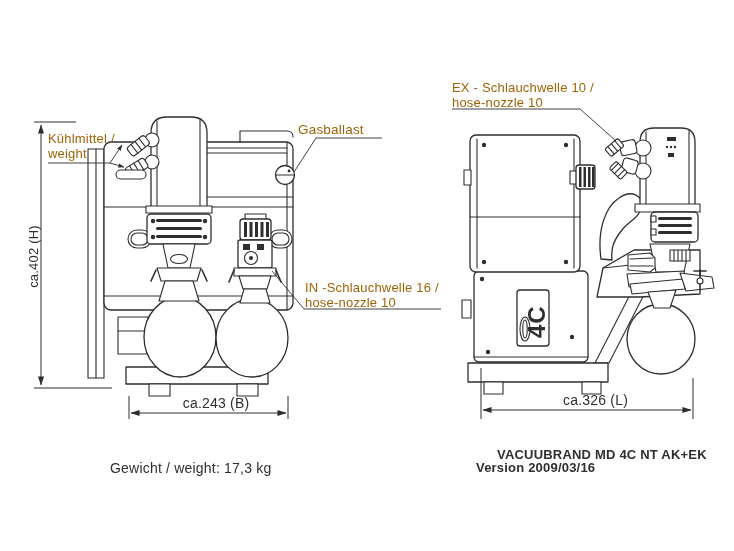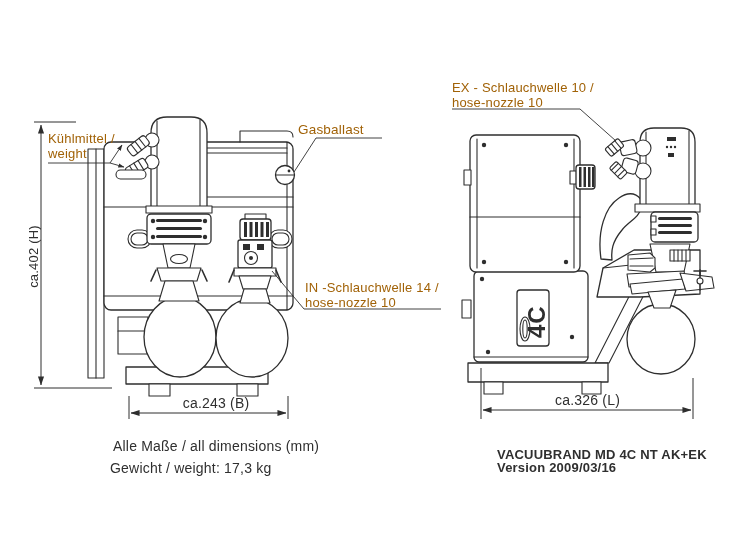--- a/index.html
+++ b/index.html
@@ -330,29 +330,28 @@
   </div>
 
   <div class="lbl" style="left:298px;top:122px;">Gasballast</div>
 
   <div class="lbl" style="left:452px;top:80px;font-size:13px;">
     <div>EX - Schlauchwelle 10 /</div>
     <div>hose-nozzle 10</div>
   </div>
 
   <div class="lbl" style="left:305px;top:280px;font-size:13px;">
-    <div>IN -Schlauchwelle 14 /</div>
+    <div>IN -Schlauchwelle 16 /</div>
     <div>hose-nozzle 10</div>
   </div>
 
   <div class="dim dim-v">ca.402 (H)</div>
 
   <div class="dim" style="left:130px;top:395px;width:172px;text-align:center;">ca.243 (B)</div>
 
-  <div class="dim" style="left:482px;top:392px;width:211px;text-align:center;">ca.326 (L)</div>
-
-  <div class="caption" style="left:113px;top:438px;">Alle Maße / all dimensions (mm)</div>
+  <div class="dim" style="left:482px;top:392px;width:211px;text-align:center;padding-left:8px;">ca.326 (L)</div>
+
   <div class="caption" style="left:110px;top:460px;">Gewicht / weight: 17,3 kg</div>
 
   <div class="caption small" style="left:497px;top:447px;">VACUUBRAND MD 4C NT AK+EK</div>
-  <div class="caption small" style="left:497px;top:460px;">Version 2009/03/16</div>
+  <div class="caption small" style="left:476px;top:460px;">Version 2009/03/16</div>
 
 </div>
 
 </body></html>

